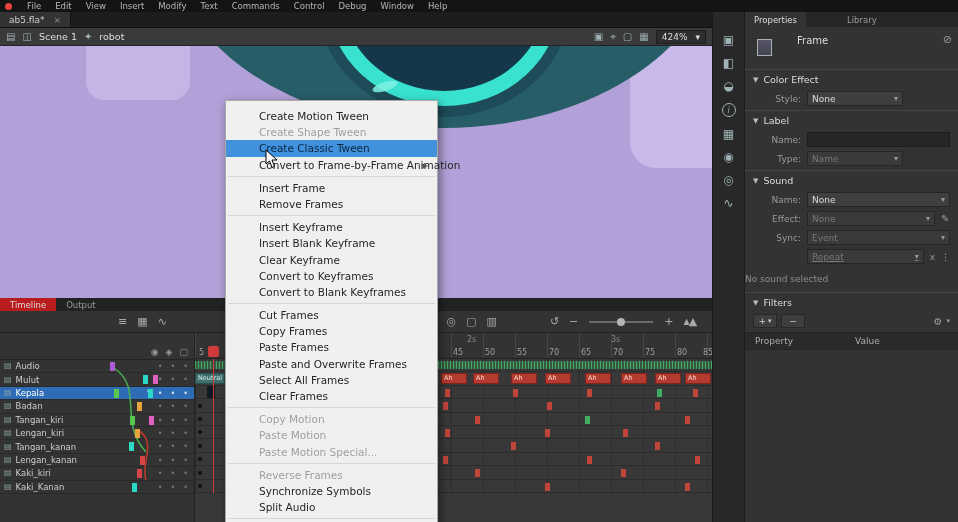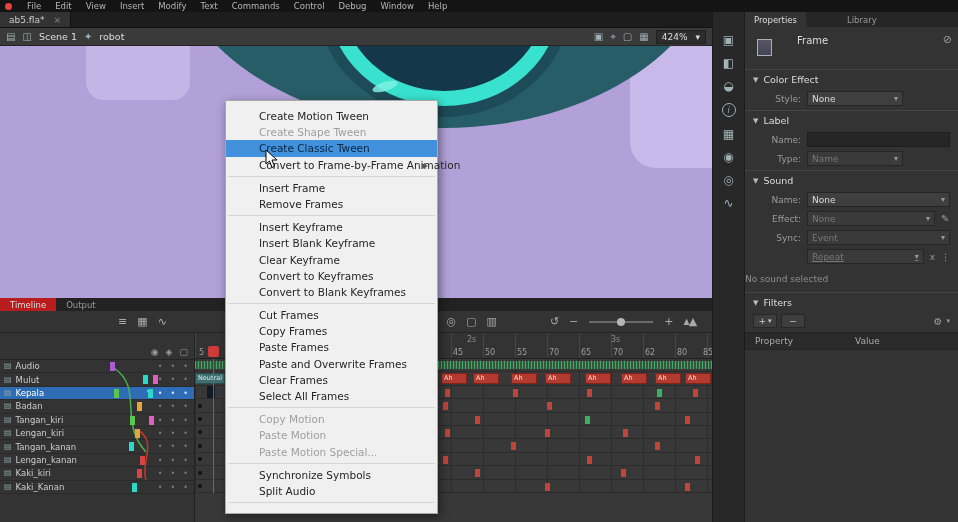--- a/index.html
+++ b/index.html
@@ -346,21 +346,21 @@
           <div class="fa-ruler">
             <span class="rnum" style="left:4px">5</span>
             <span class="rsec" style="left:272px">2s</span>
             <span class="rsec" style="left:416px">3s</span>
             <span class="rnum" style="left:258px">45</span>
             <span class="rnum" style="left:290px">50</span>
             <span class="rnum" style="left:322px">55</span>
             <span class="rnum" style="left:354px">70</span>
             <span class="rnum" style="left:386px">65</span>
             <span class="rnum" style="left:418px">70</span>
-            <span class="rnum" style="left:450px">62</span>
+            <span class="rnum" style="left:450px">75</span>
             <span class="rnum" style="left:482px">80</span>
             <span class="rnum" style="left:508px">85</span>
             <div class="playhead-grab"></div>
           </div>
 
           <div class="fa-rows">
             <div class="playhead-line"></div>
 
             <div class="fa-row">
               <div class="wave"></div>
@@ -564,27 +564,28 @@
     <div class="ci">Insert Keyframe</div>
     <div class="ci">Insert Blank Keyframe</div>
     <div class="ci">Clear Keyframe</div>
     <div class="ci">Convert to Keyframes</div>
     <div class="ci">Convert to Blank Keyframes</div>
     <div class="csep"></div>
     <div class="ci">Cut Frames</div>
     <div class="ci">Copy Frames</div>
     <div class="ci">Paste Frames</div>
     <div class="ci">Paste and Overwrite Frames</div>
+    <div class="ci">Select All Frames</div>
     <div class="ci">Clear Frames</div>
-    <div class="ci">Select All Frames</div>
     <div class="csep"></div>
     <div class="ci disabled">Copy Motion</div>
     <div class="ci disabled">Paste Motion</div>
     <div class="ci disabled">Paste Motion Special...</div>
     <div class="csep"></div>
+    <div class="ci disabled">Reverse Frames</div>
     <div class="ci">Synchronize Symbols</div>
     <div class="ci">Split Audio</div>
     <div class="csep"></div>
 
   </div>
 
   <svg class="cursor" width="14" height="20" viewBox="0 0 14 20">
     <path d="M1 1 L1 15 L4.5 12 L7 18.5 L9.5 17.3 L7 11 L12 11 Z" fill="#ffffff" stroke="#000000" stroke-width="1"></path>
   </svg>
 

